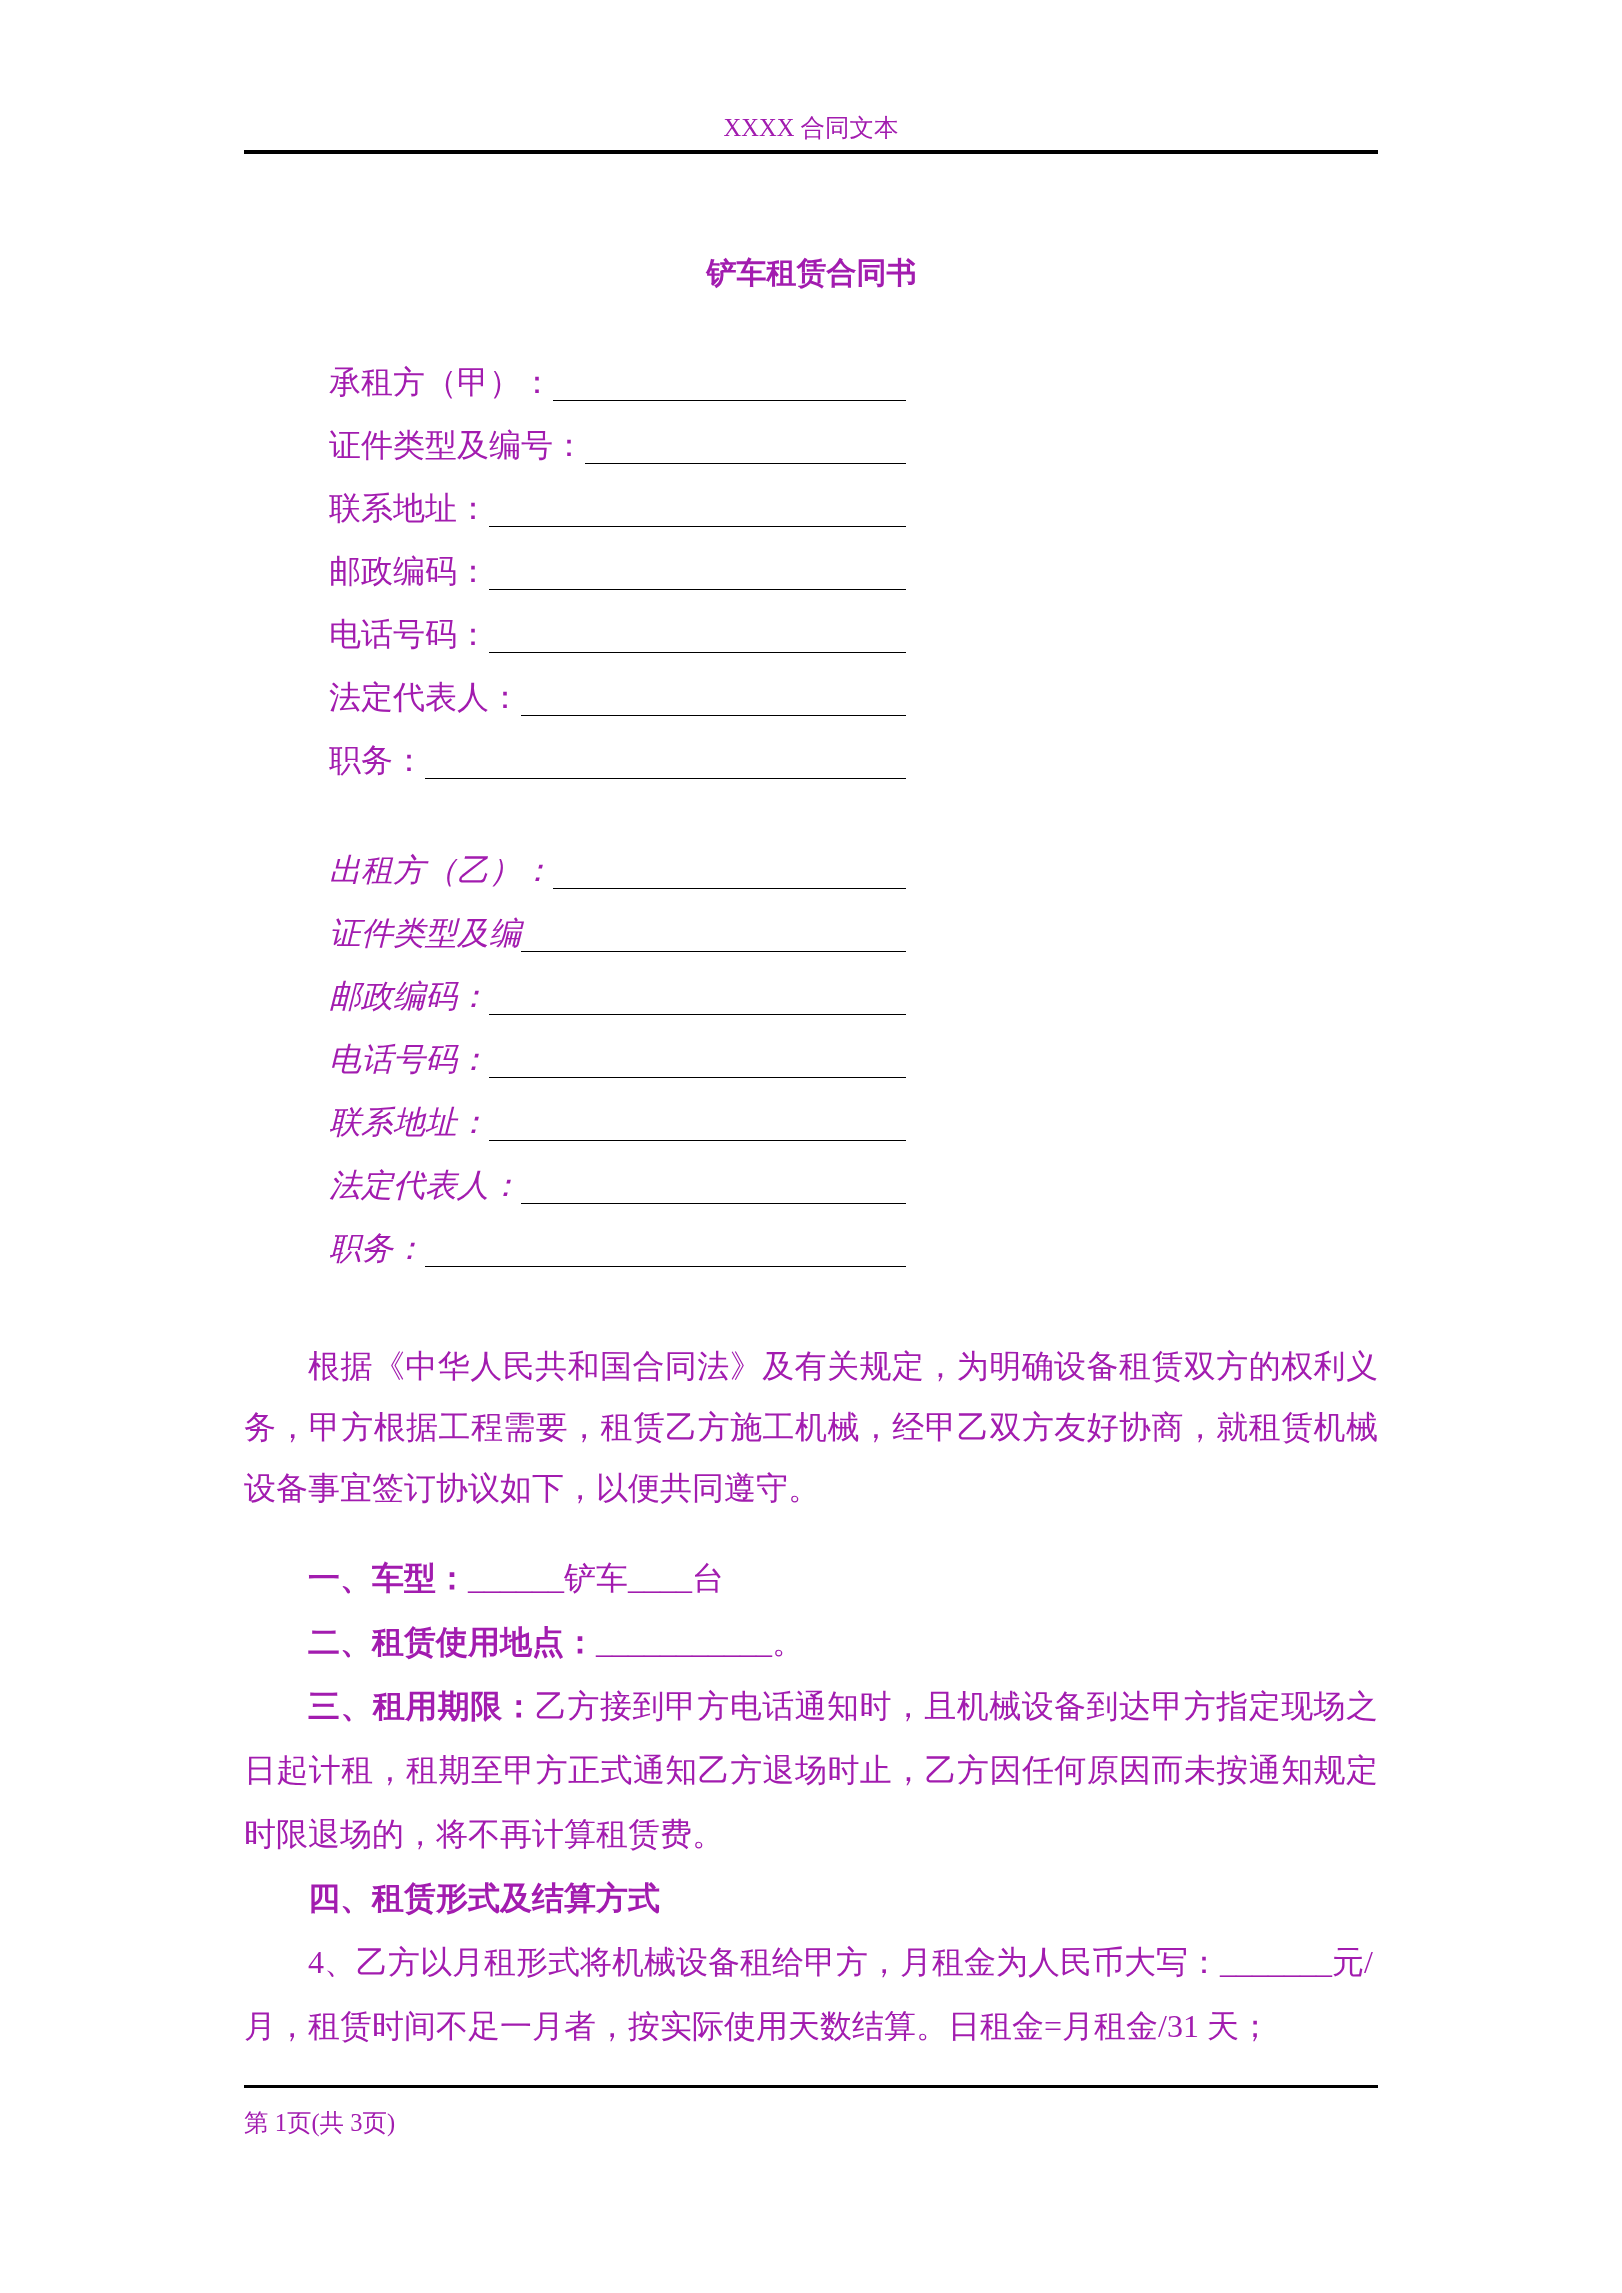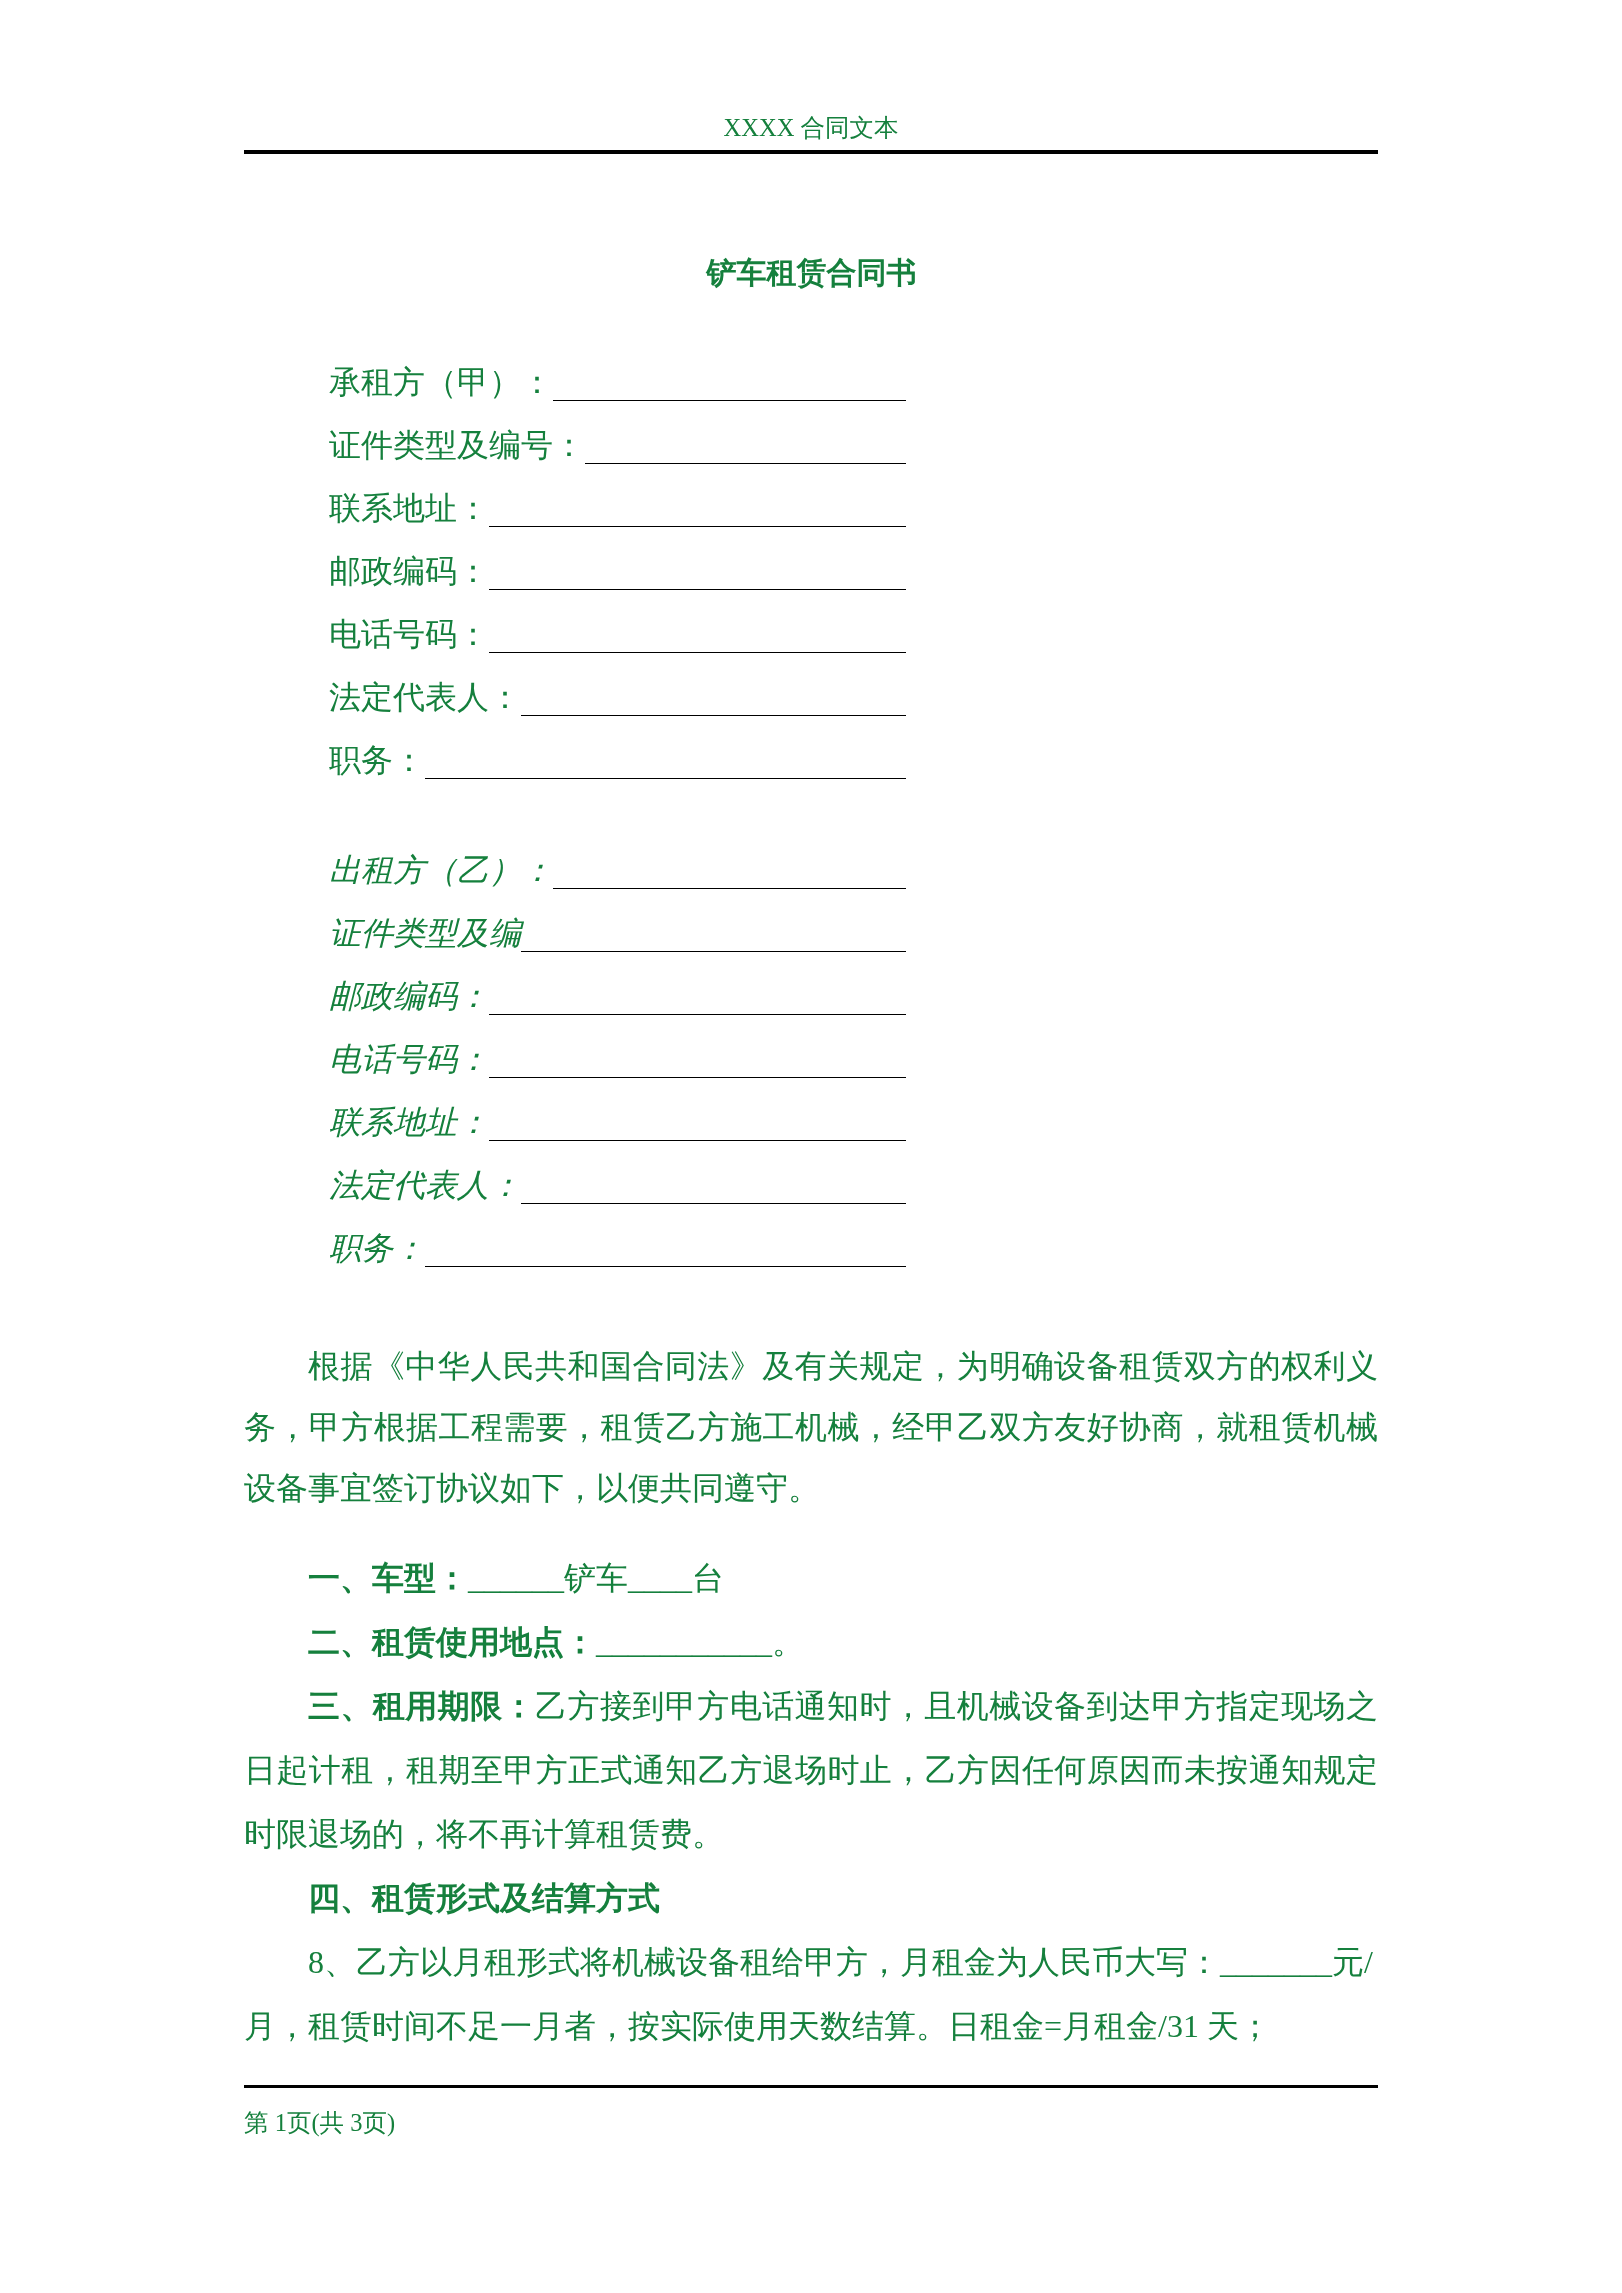--- a/index.html
+++ b/index.html
@@ -1,21 +1,21 @@
 <!DOCTYPE html>
 <html style="font-size:14.5px"><head>
 <meta charset="utf-8">
 <style>
   html,body{margin:0;padding:0;background:#ffffff;}
   .page{
     position:relative;
     width:1478px;height:2294px;
     background:#ffffff;
     font-family:"Liberation Serif","DejaVu Serif",serif;
-    color:#15803d;
+    color:#a21caf;
     overflow:hidden;
   }
   .header-text{
     position:absolute;top:113px;left:244px;width:1134px;
     text-align:center;font-size:24.5px;line-height:29px;
   }
   .header-rule{
     position:absolute;top:150px;left:244px;width:1134px;height:3.6px;
     background:#000;
   }
@@ -133,21 +133,21 @@
     </div>
 
   <div class="textblock" id="sections">
 
   <div class="tline indent"><span class="seg bold">一、车型：</span><span class="seg">______铲车____台</span></div>
       <div class="tline indent"><span class="seg bold">二、租赁使用地点：</span><span class="seg">___________。</span></div>
       <div class="tline indent justify"><span class="seg bold">三、租用期限：</span><span class="seg">乙方接到甲方电话通知时，且机械设备到达甲方指定现场之</span></div>
       <div class="tline justify"><span class="seg">日起计租，租期至甲方正式通知乙方退场时止，乙方因任何原因而未按通知规定</span></div>
       <div class="tline"><span class="seg">时限退场的，将不再计算租赁费。</span></div>
       <div class="tline indent"><span class="seg bold">四、租赁形式及结算方式</span></div>
-      <div class="tline indent"><span class="seg">8、乙方以月租形式将机械设备租给甲方，月租金为人民币大写：</span><span class="seg">_______元/</span></div>
+      <div class="tline indent"><span class="seg">4、乙方以月租形式将机械设备租给甲方，月租金为人民币大写：</span><span class="seg">_______元/</span></div>
       <div class="tline"><span class="seg">月，租赁时间不足一月者，按实际使用天数结算。日租金=月租金/31 天；</span></div>
     </div>
 
   <div class="footer-rule"></div>
   <div class="footer-text">第 1页(共 3页)</div>
 
 </div>
 
 
 </body></html>

